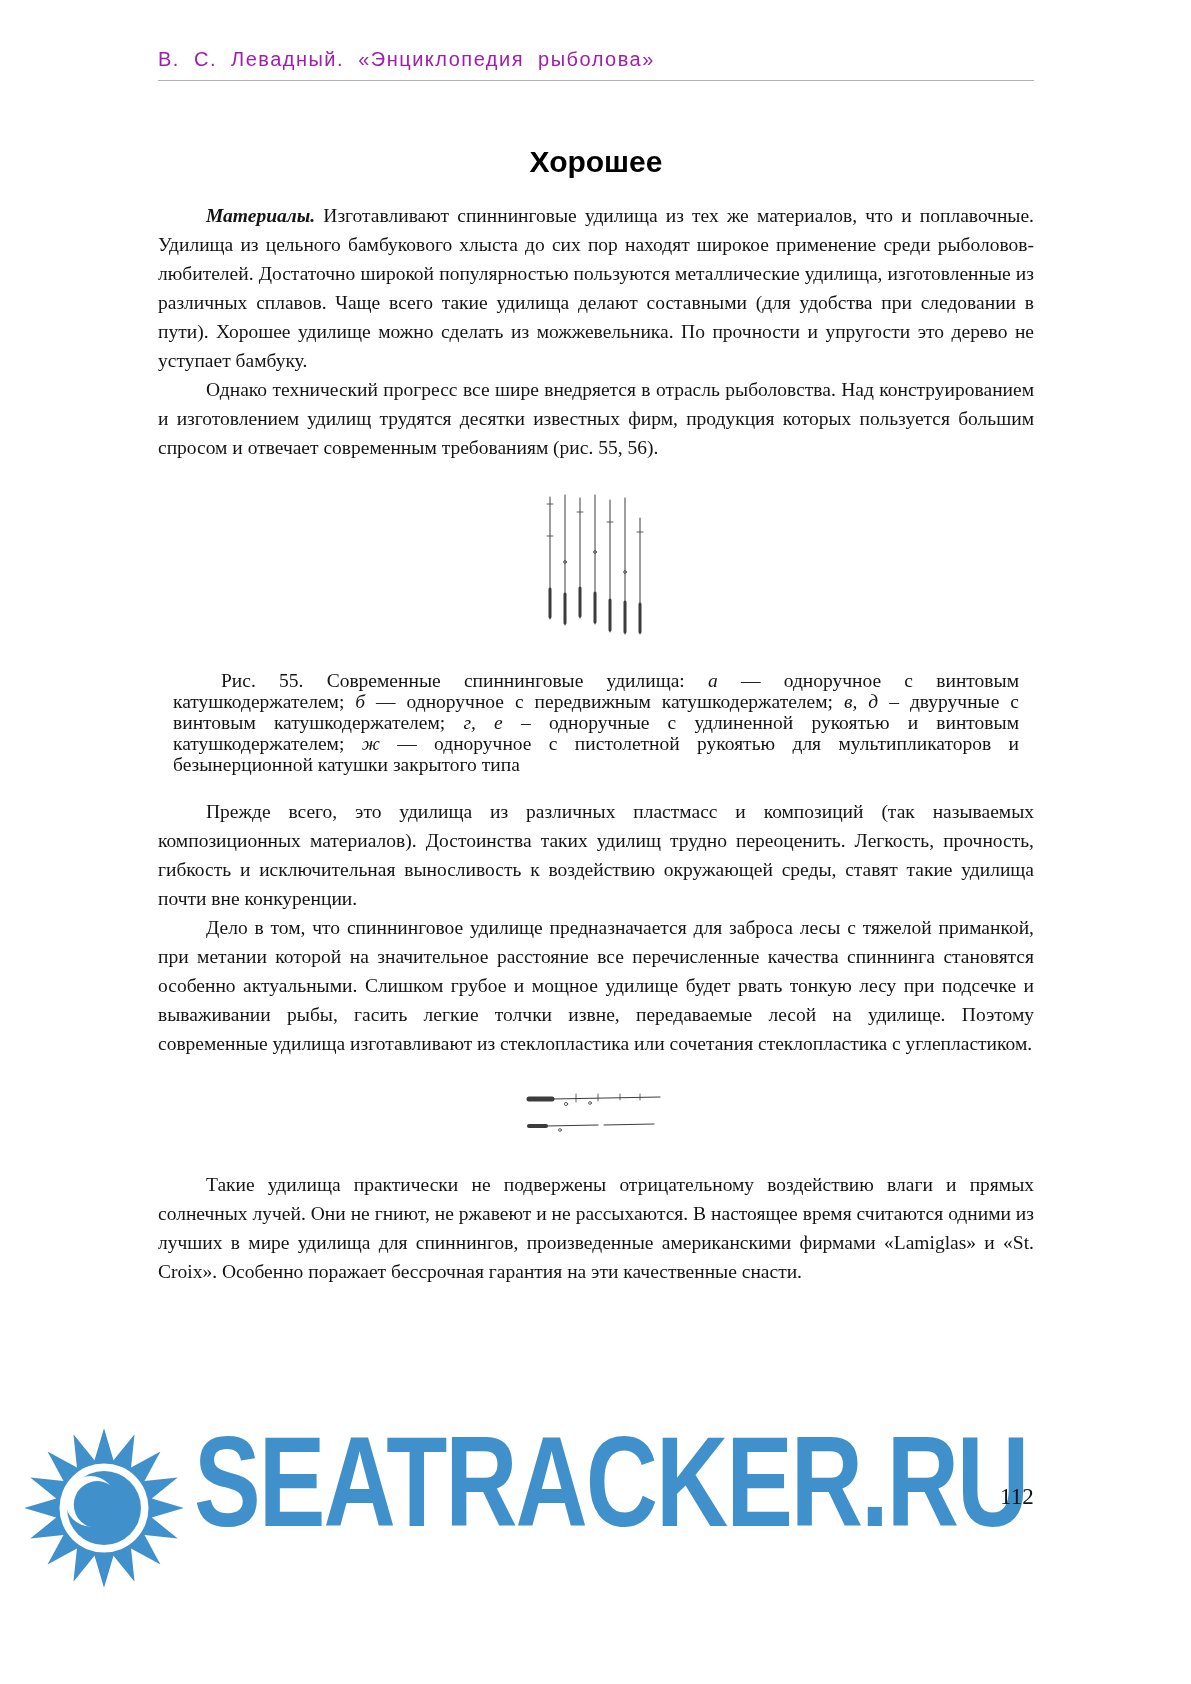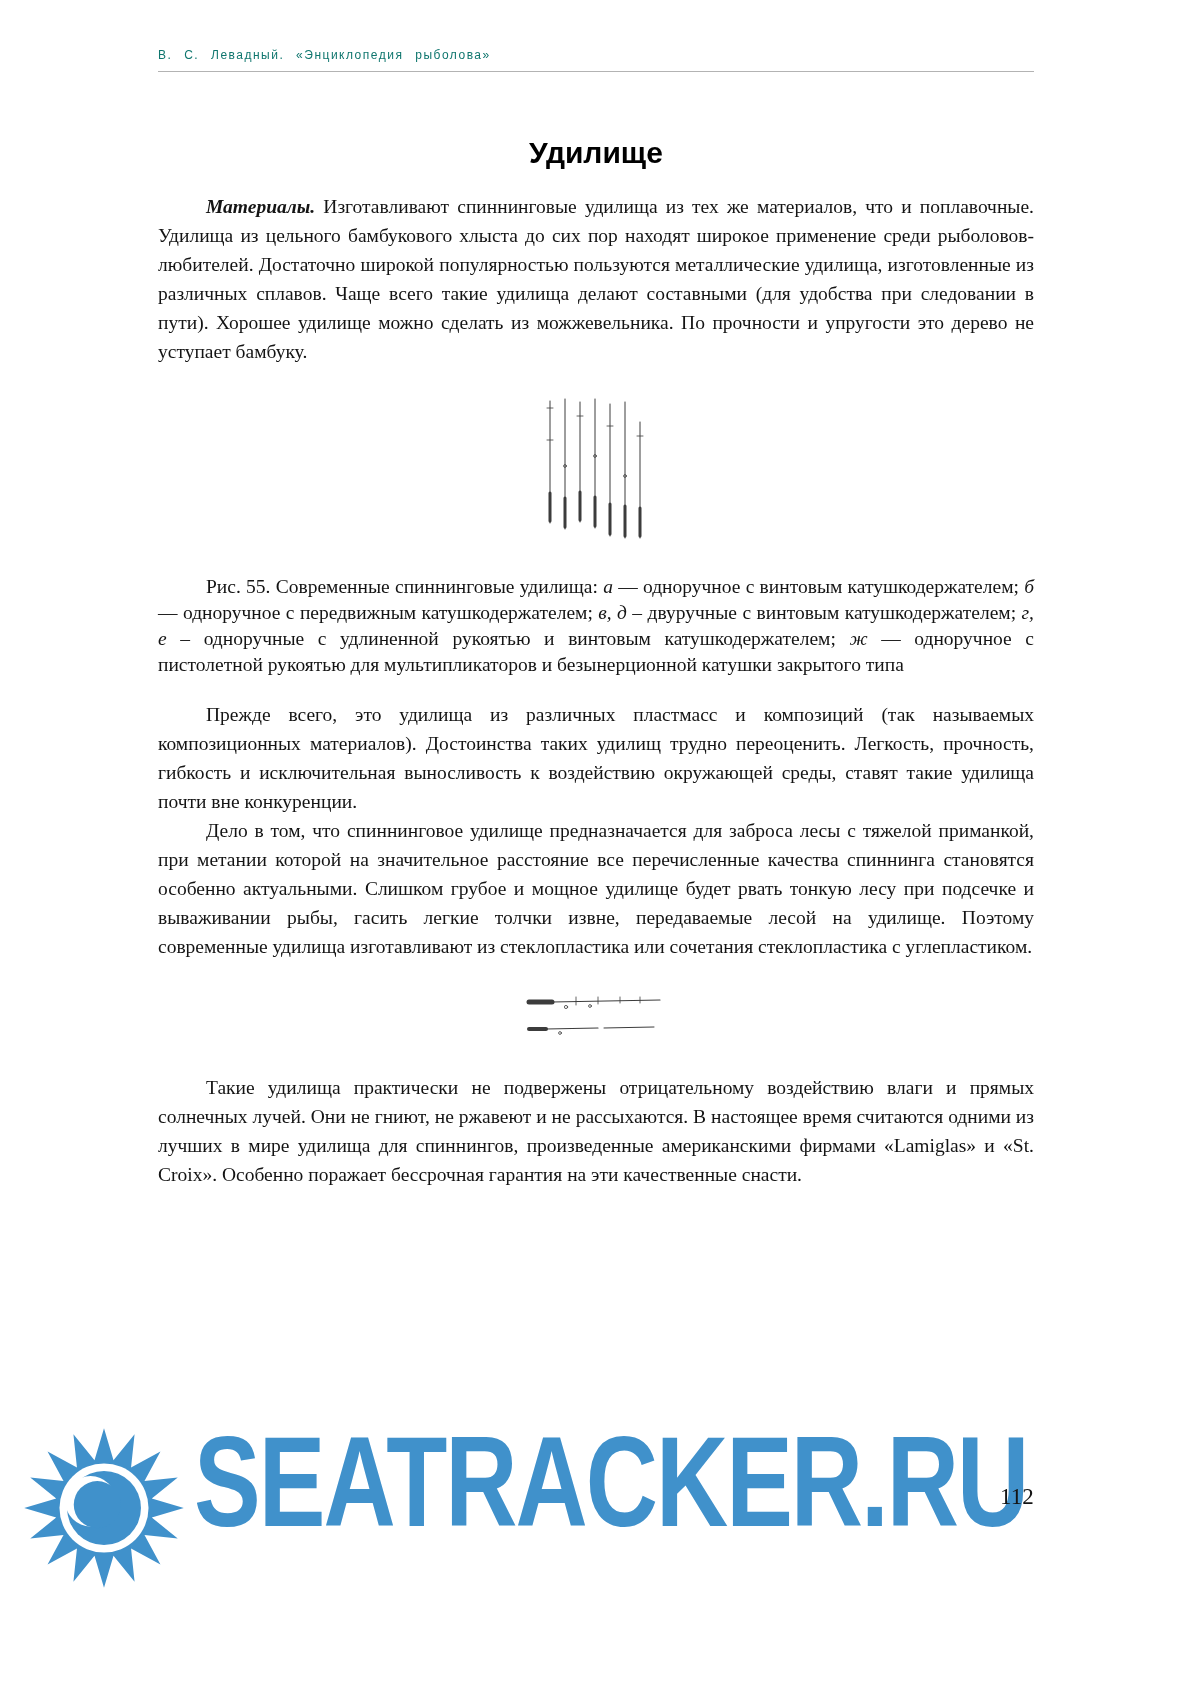--- a/index.html
+++ b/index.html
@@ -12,22 +12,22 @@
     color:#141414;
   }
   .content {
     position:absolute;
     left:158px; top:0;
     width:876px;
   }
   .book-header {
     margin-top:48px;
     font-family:"Liberation Sans", sans-serif;
-    font-size:12px;
-    color:#0f766e;
+    font-size:20px;
+    color:#a21caf;
     letter-spacing:1.5px;
     word-spacing:7px;
   }
   .header-rule {
     border:none;
     border-top:1px solid #b3b3b3;
     margin:9px 0 0 0;
   }
   .page-title {
     margin:64px 0 0 0;
@@ -46,23 +46,23 @@
   }
   p.first { margin-top:30px; }
   p.gap   { margin-top:22px; }
   .lead-bi { font-weight:bold; font-style:italic; }
   .figure {
     margin:30px 0 24px 0;
     text-align:center;
   }
   .figure svg { display:inline-block; }
   .caption {
-    margin:0;
+    margin:15px;
     font-size:19.5px;
-    line-height:26px;
+    line-height:21px;
     text-align:justify;
     text-indent:48px;
   }
   .watermark {
     position:absolute;
     left:20px; top:1424px;
     width:1160px;
     display:flex;
     align-items:flex-start;
     gap:6px;
@@ -89,25 +89,26 @@
 </style>
 </head>
 <body>
 
 <div class="page">
   <div class="content">
 
     <div class="book-header">В. С. Левадный. «Энциклопедия рыболова»</div>
     <hr class="header-rule">
 
-    <h1 class="page-title">Удилище</h1>
+    <h1 class="page-title">Хорошее</h1>
 
 
     <p class="body-par gap"><span class="lead-bi">Материалы.</span><span> Изготавливают спиннинговые удилища из тех же материалов, что и поплавочные. Удилища из цельного бамбукового хлыста до сих пор находят широкое применение среди рыболовов-любителей. Достаточно широкой популярностью пользуются металлические удилища, изготовленные из различных сплавов. Чаще всего такие удилища делают составными (для удобства при следовании в пути). Хорошее удилище можно сделать из можжевельника. По прочности и упругости это дерево не уступает бамбуку.</span></p>
 
+    <p class="body-par">Однако технический прогресс все шире внедряется в отрасль рыболовства. Над конструированием и изготовлением удилищ трудятся десятки известных фирм, продукция которых пользуется большим спросом и отвечает современным требованиям (рис. 55, 56).</p>
 
     <div class="figure">
       <svg width="112" height="150" viewBox="0 0 112 150">
         <g stroke="#3c3c3c" fill="none" stroke-linecap="round">
           <line x1="10" y1="5" x2="10" y2="127" stroke-width="1"></line>
           <line x1="10" y1="97" x2="10" y2="125" stroke-width="3"></line>
           <line x1="7" y1="12" x2="13" y2="12" stroke-width="0.8"></line>
           <line x1="7" y1="44" x2="13" y2="44" stroke-width="0.8"></line>
 
           <line x1="25" y1="3" x2="25" y2="133" stroke-width="1"></line>

